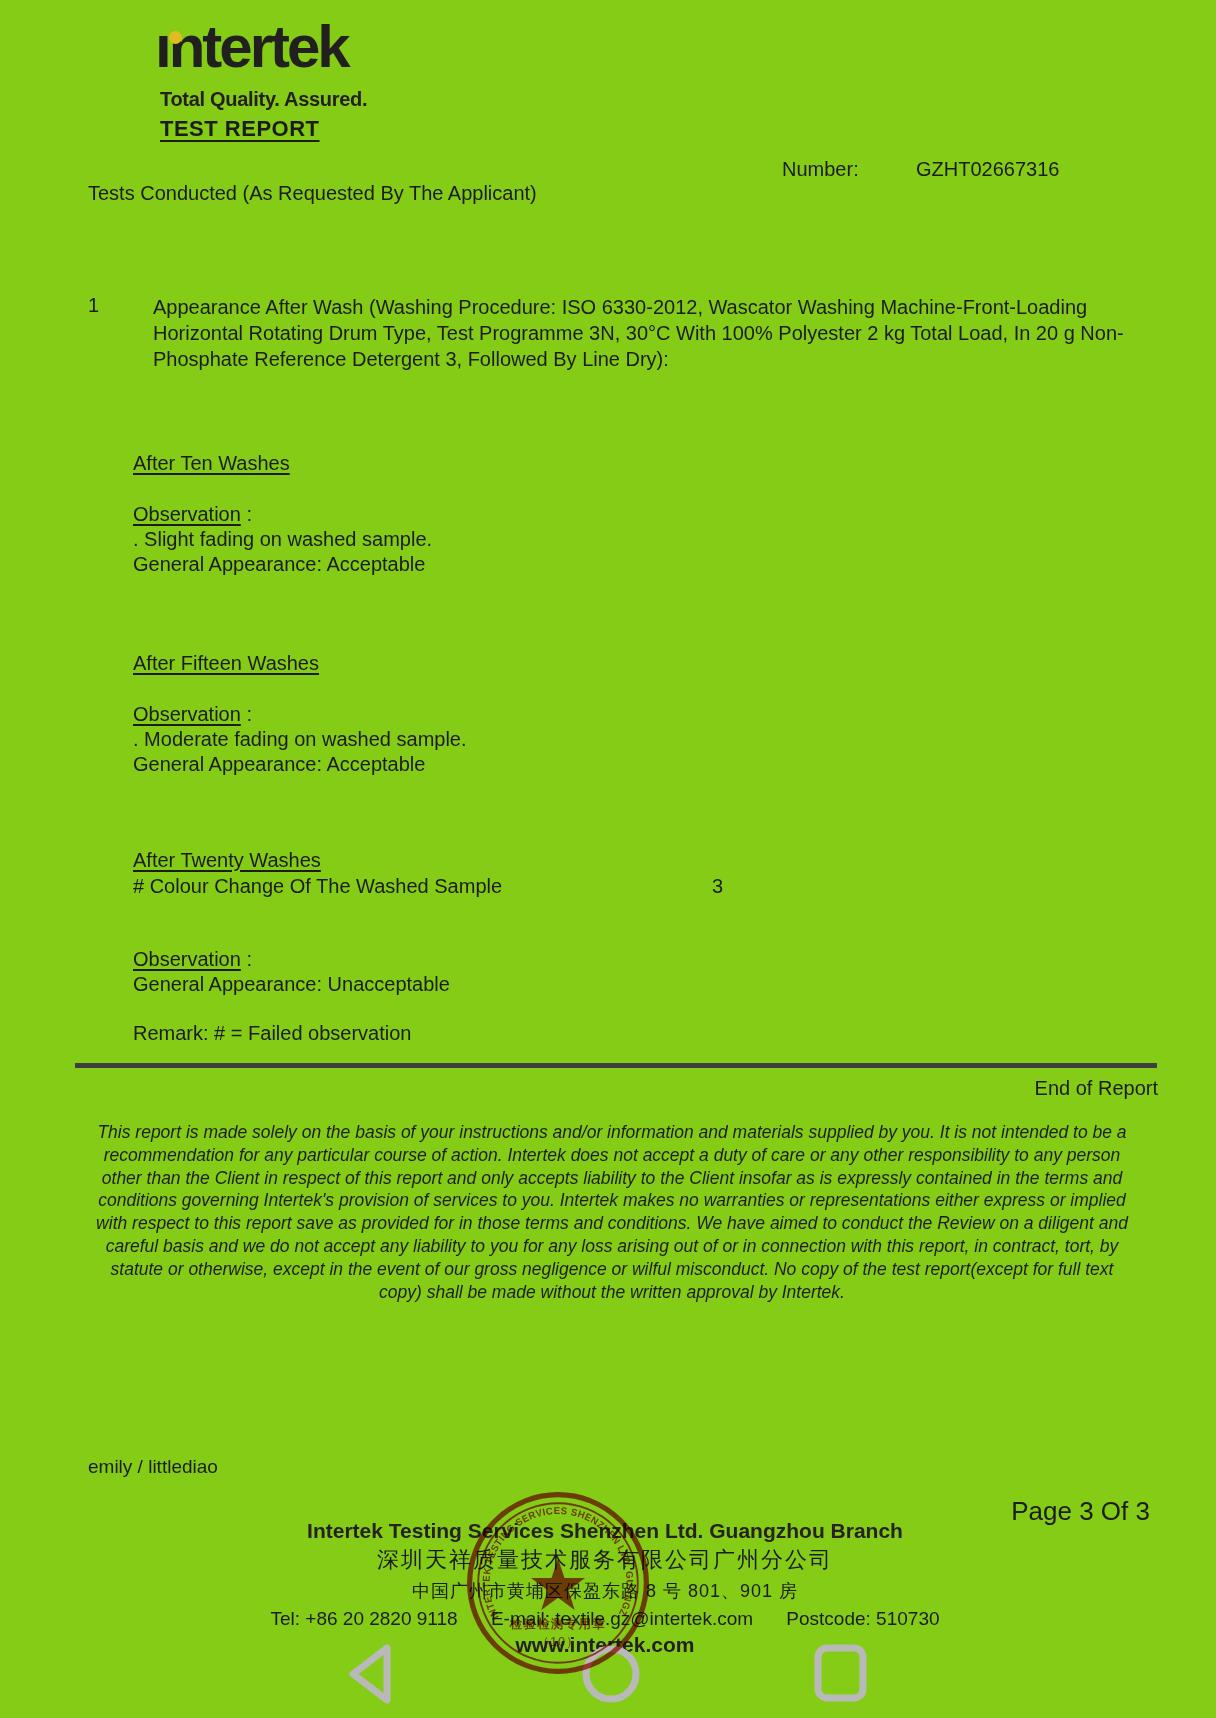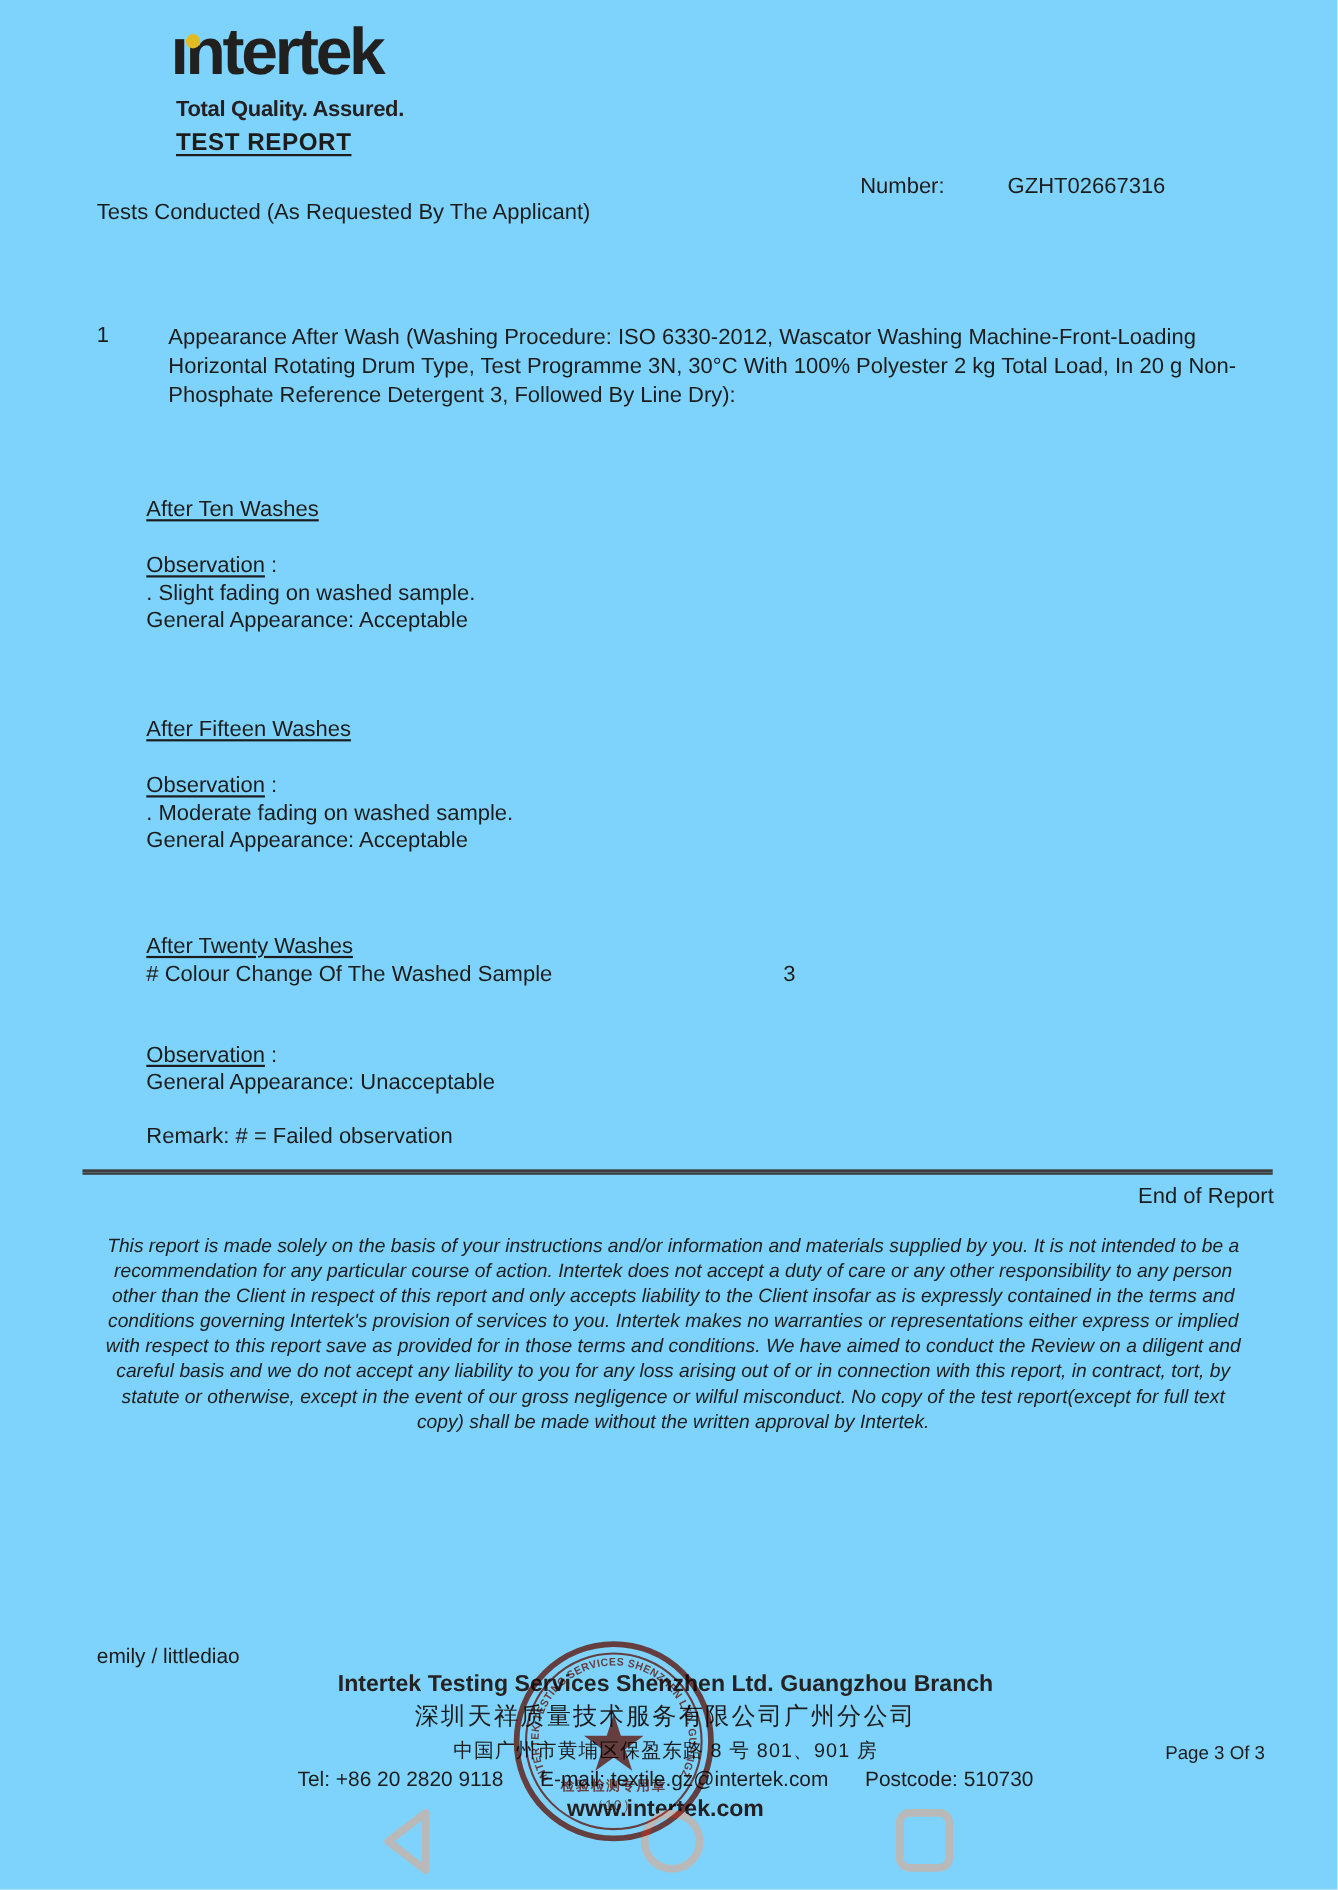--- a/index.html
+++ b/index.html
@@ -1,18 +1,18 @@
 <!DOCTYPE html>
 <html><head>
 <meta charset="utf-8">
 <style>
   * { margin:0; padding:0; box-sizing:border-box; }
   html,body { background:#ffffff; }
   #page {
-    position:relative; width:1216px; height:1718px; background:#7dd3fc;
+    position:relative; width:1216px; height:1718px; background:#84cc16;
     font-family:"Liberation Sans", sans-serif; color:#1c1c1c; overflow:hidden;
   }
   .abs { position:absolute; }
   .doc { font-size:20px; color:#1c1c1c; white-space:nowrap; }
   .u { text-decoration:underline; text-underline-offset:3px; }
 
   
   .brand { left:155px; top:12px; font-size:60px; font-weight:bold; letter-spacing:-3px; color:#221f1f; }
   .brand-dot { left:169px; top:31px; width:13px; height:13px; border-radius:50%; background:#e0bc22; }
   .tagline { left:160px; top:88px; font-size:20px; font-weight:bold; color:#242021; letter-spacing:-0.3px; }
@@ -30,22 +30,22 @@
 
   
   .separator { left:75px; top:1063px; width:1082px; height:5px;
                border-top:3px solid #3f3f3f; border-bottom:2px solid #3f3f3f; }
   .end-of-report { left:0; top:1077px; width:1158px; text-align:right; }
 
   
   .disclaimer { left:88px; top:1121px; width:1048px; font-size:17.5px; font-style:italic;
                 line-height:22.8px; white-space:normal; color:#1e1e1e;text-align:center; }
 
-  .signature { left:88px; top:1456px; font-size:19px;margin-top:40px; }
-  .page-number { left:900px; top:1584px; width:250px; text-align:right; font-size:17px; }
+  .signature { left:88px; top:1456px; font-size:19px; }
+  .page-number { left:900px; top:1496px; width:250px; text-align:right; font-size:26px; }
 
   
   .footer { left:30px; top:1519px; width:1150px; text-align:center; }
   .f-company { font-size:21px; font-weight:bold; color:#262222; }
   .f-address { font-size:19px; margin-top:4px; }
   .f-cn1 { font-size:22px; margin-top:2px; letter-spacing:2px; }
   .f-cn2 { font-size:18px; margin-top:4px; letter-spacing:1px; }
   .f-telrow { font-size:19px; margin-top:5px; }
   .f-telrow span { margin:0 14px; }
   .f-web { font-size:21px; font-weight:bold; margin-top:3px; color:#242021;text-align:center; }

